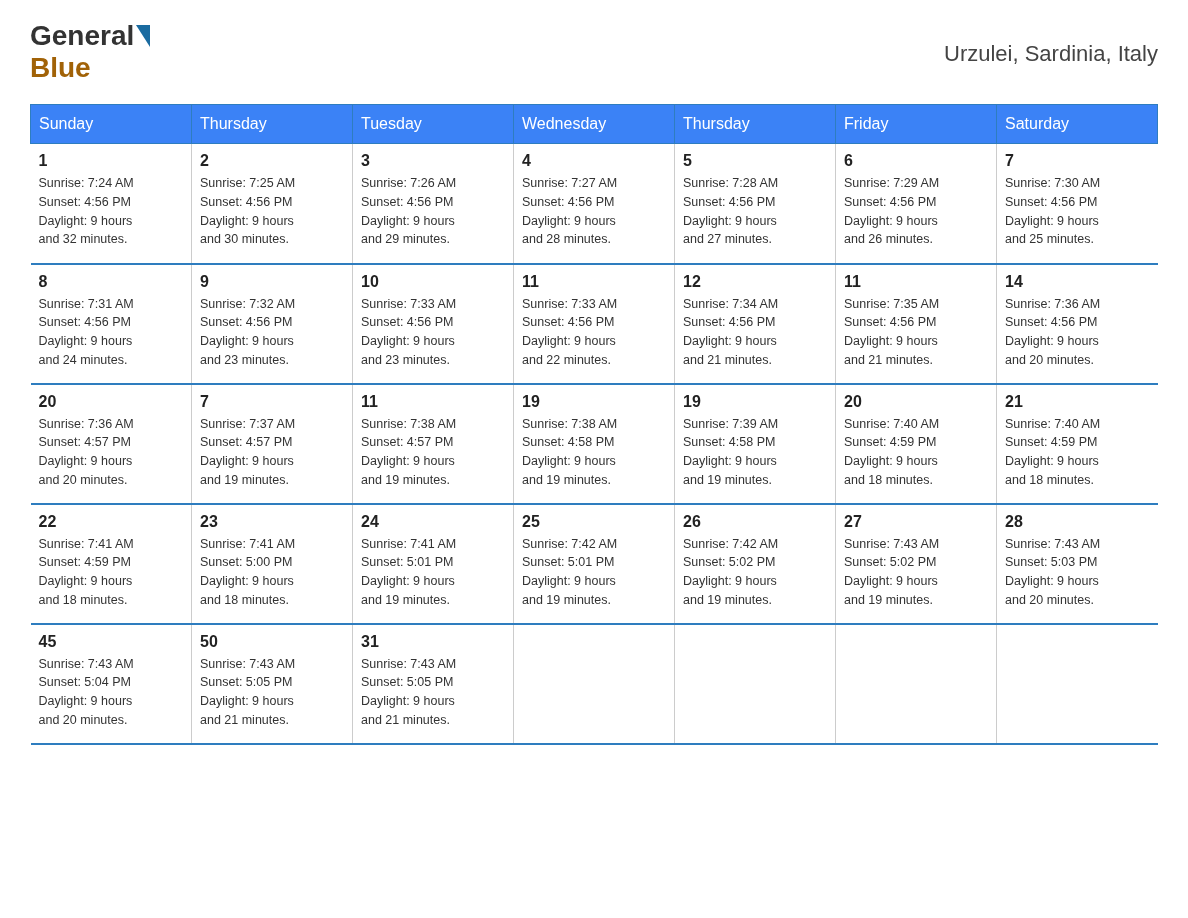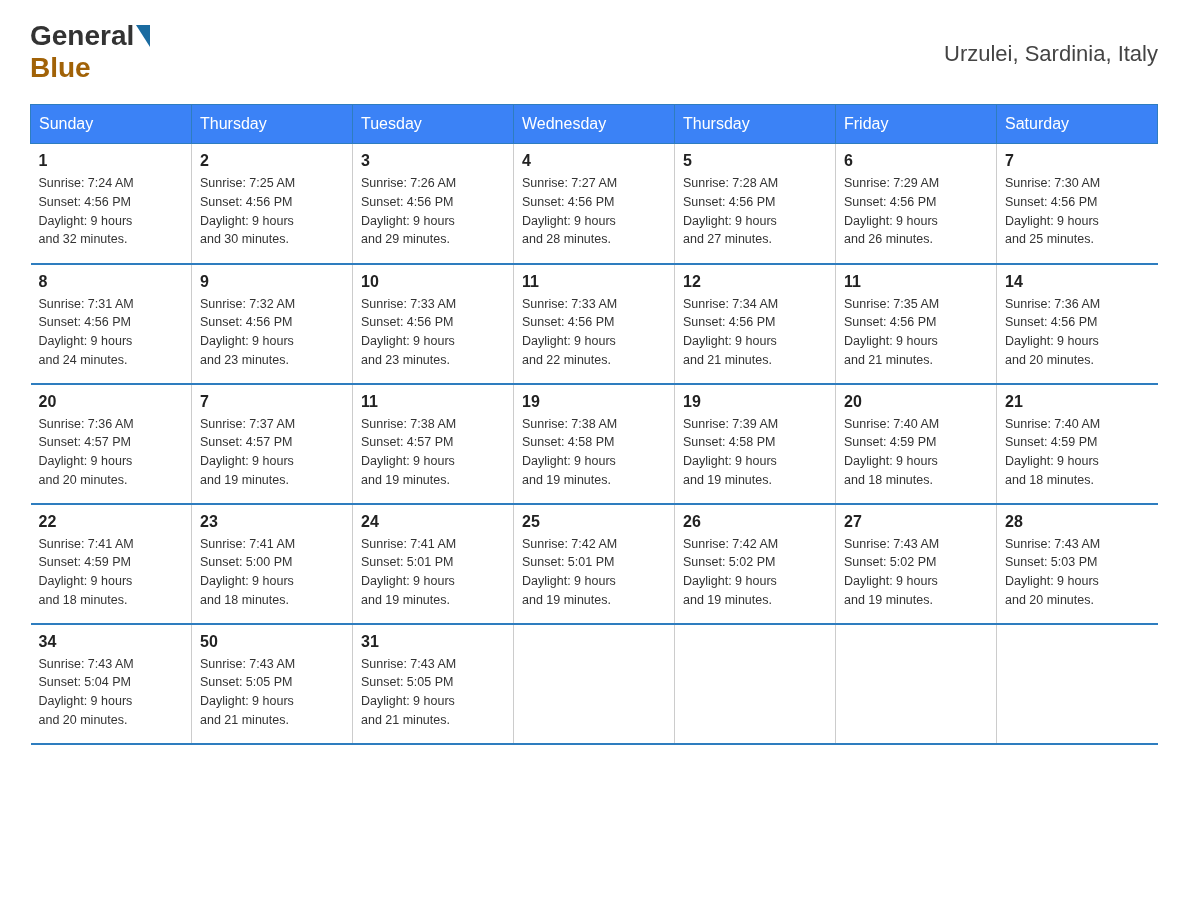--- a/index.html
+++ b/index.html
@@ -389,21 +389,21 @@
         <div class="day-info">
           Sunrise: 7:43 AM<br>
           Sunset: 5:03 PM<br>
           Daylight: 9 hours<br>
           and 20 minutes.
         </div>
       </td>
       </tr>
       <tr>
         <td>
-        <div class="day-number">34</div>
+        <div class="day-number">45</div>
         <div class="day-info">
           Sunrise: 7:43 AM<br>
           Sunset: 5:04 PM<br>
           Daylight: 9 hours<br>
           and 20 minutes.
         </div>
       </td>
         <td>
         <div class="day-number">50</div>
         <div class="day-info">

